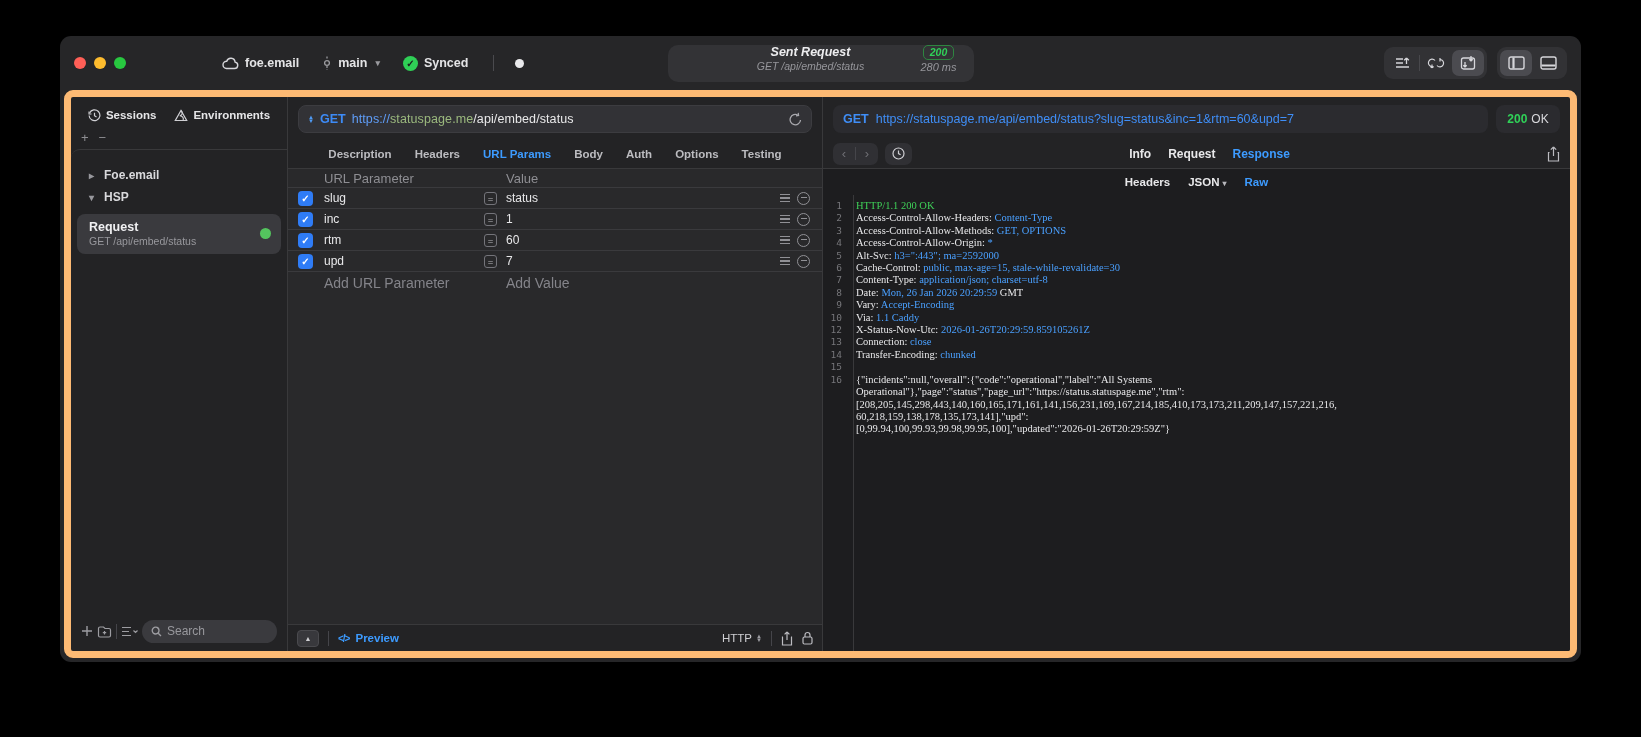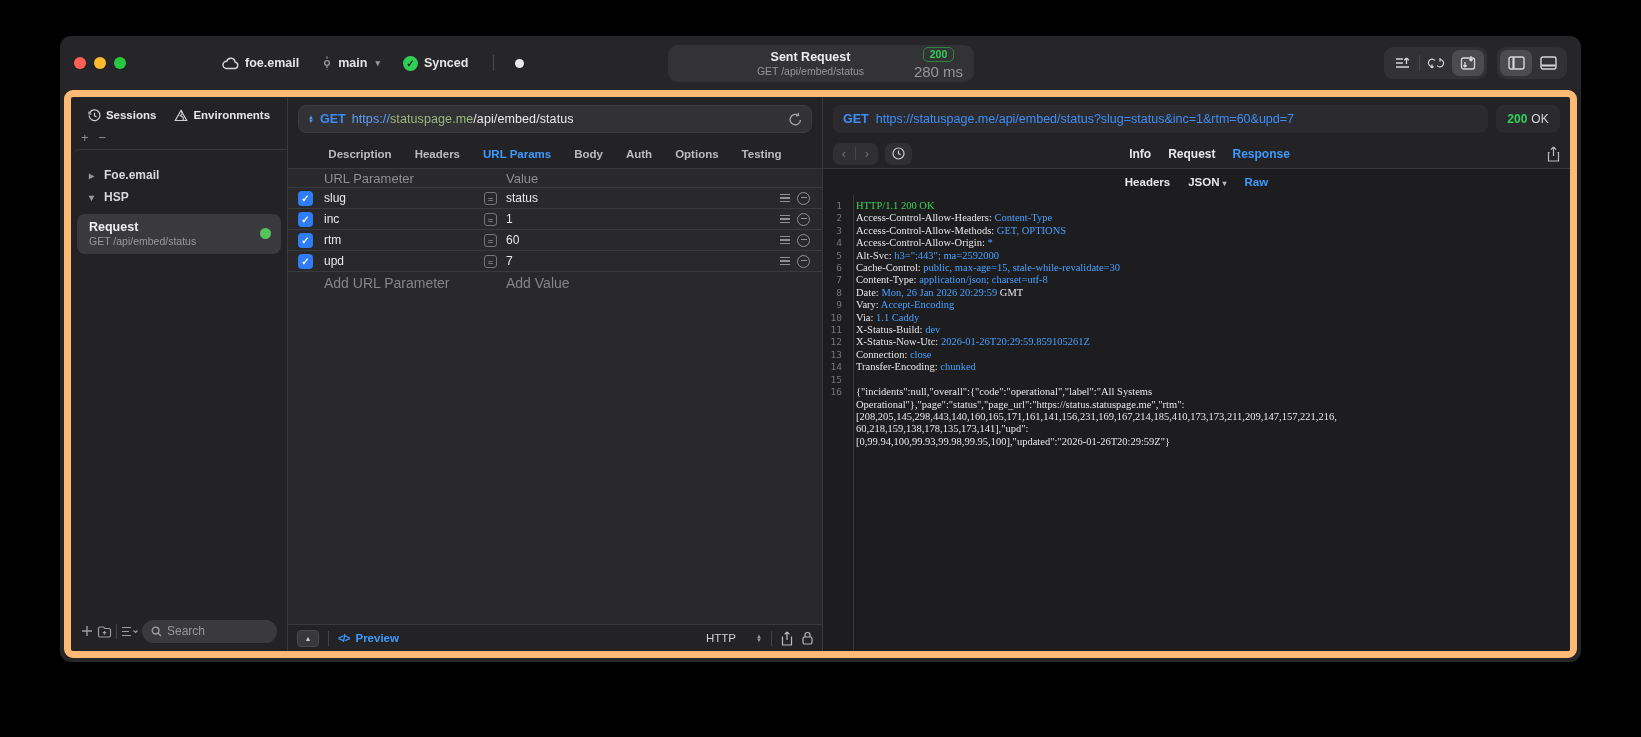--- a/index.html
+++ b/index.html
@@ -16,28 +16,28 @@
   .tl.r { background:#ff5f57; } .tl.y { background:#febc2e; } .tl.g { background:#28c840; }
   .tb-left { display:flex; align-items:center; margin-left:96px; gap:9px; color:#e4e4e6; font-size:12.5px; font-weight:bold; }
   .tb-left .grp { display:flex; align-items:center; gap:6px; margin-right:14px; }
   .muted-ic { color:#c9c9cd; display:flex; align-items:center; }
   .chev-dn { color:#9a9a9e; font-size:9px; margin-left:2px; }
   .sync-check { width:15px; height:15px; border-radius:50%; background:#2fcf56; color:#1c1c1e;
                 font-size:10px; font-weight:bold; display:flex; align-items:center; justify-content:center; }
   .tb-div { width:1px; height:16px; background:#4a4a4e; margin:0 12px 0 2px; }
   .mod-dot { width:9px; height:9px; border-radius:50%; background:#e9e9eb; }
   .tb-center { position:absolute; left:50%; top:9px; transform:translateX(-50%); width:306px; height:37px;
-               background:#333336; border-radius:10px; display:flex; align-items:center; }
+               background:#333336; border-radius:10px; display:flex; align-items:flex-start;font-style:italic; }
   .tbc-main { flex:1; text-align:center; padding-left:44px; }
   .tbc-title { font-size:12.5px; font-weight:bold; color:#ececee; line-height:15px; }
   .tbc-sub { font-size:10.5px; color:#96969b; line-height:12px; }
   .tbc-right { width:64px; display:flex; flex-direction:column; align-items:center; gap:1px; padding-right:6px; }
   .badge-200 { color:#30d158; border:1px solid #2e8540; border-radius:5px; font-size:10.5px; font-weight:bold;
                padding:0 6px; line-height:13px; }
-  .tbc-ms { font-size:15px; color:#96969b; }
+  .tbc-ms { font-size:11px; color:#96969b; }
   .tb-right { margin-left:auto; display:flex; align-items:center; gap:10px; margin-right:14px; }
   .seg { background:#323235; border-radius:9px; height:32px; display:flex; align-items:center; padding:0 3px; }
   .seg .ibtn { width:32px; height:26px; display:flex; align-items:center; justify-content:center;
                border-radius:7px; color:#d6d6da; }
   .seg .ibtn.active { background:#4b4b50; }
   .seg .sdiv { width:1px; height:16px; background:#48484c; }
 
   
   .card { flex:1; margin:0 4px 4px 4px; background:#232325; border:7px solid #fdba74;
           border-radius:9px; display:flex; overflow:hidden; }
@@ -96,21 +96,21 @@
   .minus-circle { width:13px; height:13px; border:1.3px solid #909095; border-radius:50%; position:relative; }
   .minus-circle::after { content:""; position:absolute; left:2.5px; right:2.5px; top:4.6px; height:1.4px; background:#909095; }
   .p-add { height:22px; color:#84848a; font-size:14px; }
   .req-footer { height:27px; flex:0 0 27px; border-top:1px solid #39393b; background:#232325;
                 display:flex; align-items:center; padding:0 9px; gap:9px; }
   .up-box { width:22px; height:17px; background:#38383c; border:1px solid #4a4a4e; border-radius:4px;
             color:#cfcfd3; font-size:7px; display:flex; align-items:center; justify-content:center; }
   .rf-div { width:1px; height:15px; background:#45454a; }
   .preview { display:flex; align-items:center; gap:6px; color:#3d9bff; font-size:11.5px; font-weight:bold; }
   .preview .code-ic { font-size:10px; font-weight:bold; letter-spacing:-1px; }
-  .http-sel { margin-left:auto; display:flex; align-items:center; gap:20px; color:#cfcfd3; font-size:11.5px; }
+  .http-sel { margin-left:auto; display:flex; align-items:center; gap:4px; color:#cfcfd3; font-size:11.5px; }
   .http-sel .stepper { color:#9d9da2; }
   .rf-ic { color:#bcbcc1; display:flex; }
 
   
   .respane { flex:1; display:flex; flex-direction:column; }
   .resp-url-row { padding:8px 10px 6px 10px; display:flex; gap:8px; }
   .resp-url { flex:1; height:28px; background:#2b2b2f; border-radius:8px; display:flex; align-items:center;
               gap:7px; padding:0 10px; font-size:12.5px; color:#3f8ef7; overflow:hidden; white-space:nowrap; }
   .resp-url .m-get { color:#3f8ef7; }
   .resp-status { width:64px; height:28px; background:#2b2b2f; border-radius:8px; display:flex;
@@ -518,24 +518,20 @@
             </div>
             <div class="code-line">
               <span class="gutter-num">9</span>
               <span class="code-text"><span>Vary: </span><span class="cb">Accept-Encoding</span></span>
             </div>
             <div class="code-line">
               <span class="gutter-num">10</span>
               <span class="code-text"><span>Via: </span><span class="cb">1.1 Caddy</span></span>
             </div>
             <div class="code-line">
-              <span class="gutter-num">11</span>
-              <span class="code-text"><span>X-Status-Build: </span><span class="cb">dev</span></span>
-            </div>
-            <div class="code-line">
               <span class="gutter-num">12</span>
               <span class="code-text"><span>X-Status-Now-Utc: </span><span class="cb">2026-01-26T20:29:59.859105261Z</span></span>
             </div>
             <div class="code-line">
               <span class="gutter-num">13</span>
               <span class="code-text"><span>Connection: </span><span class="cb">close</span></span>
             </div>
             <div class="code-line">
               <span class="gutter-num">14</span>
               <span class="code-text"><span>Transfer-Encoding: </span><span class="cb">chunked</span></span>

